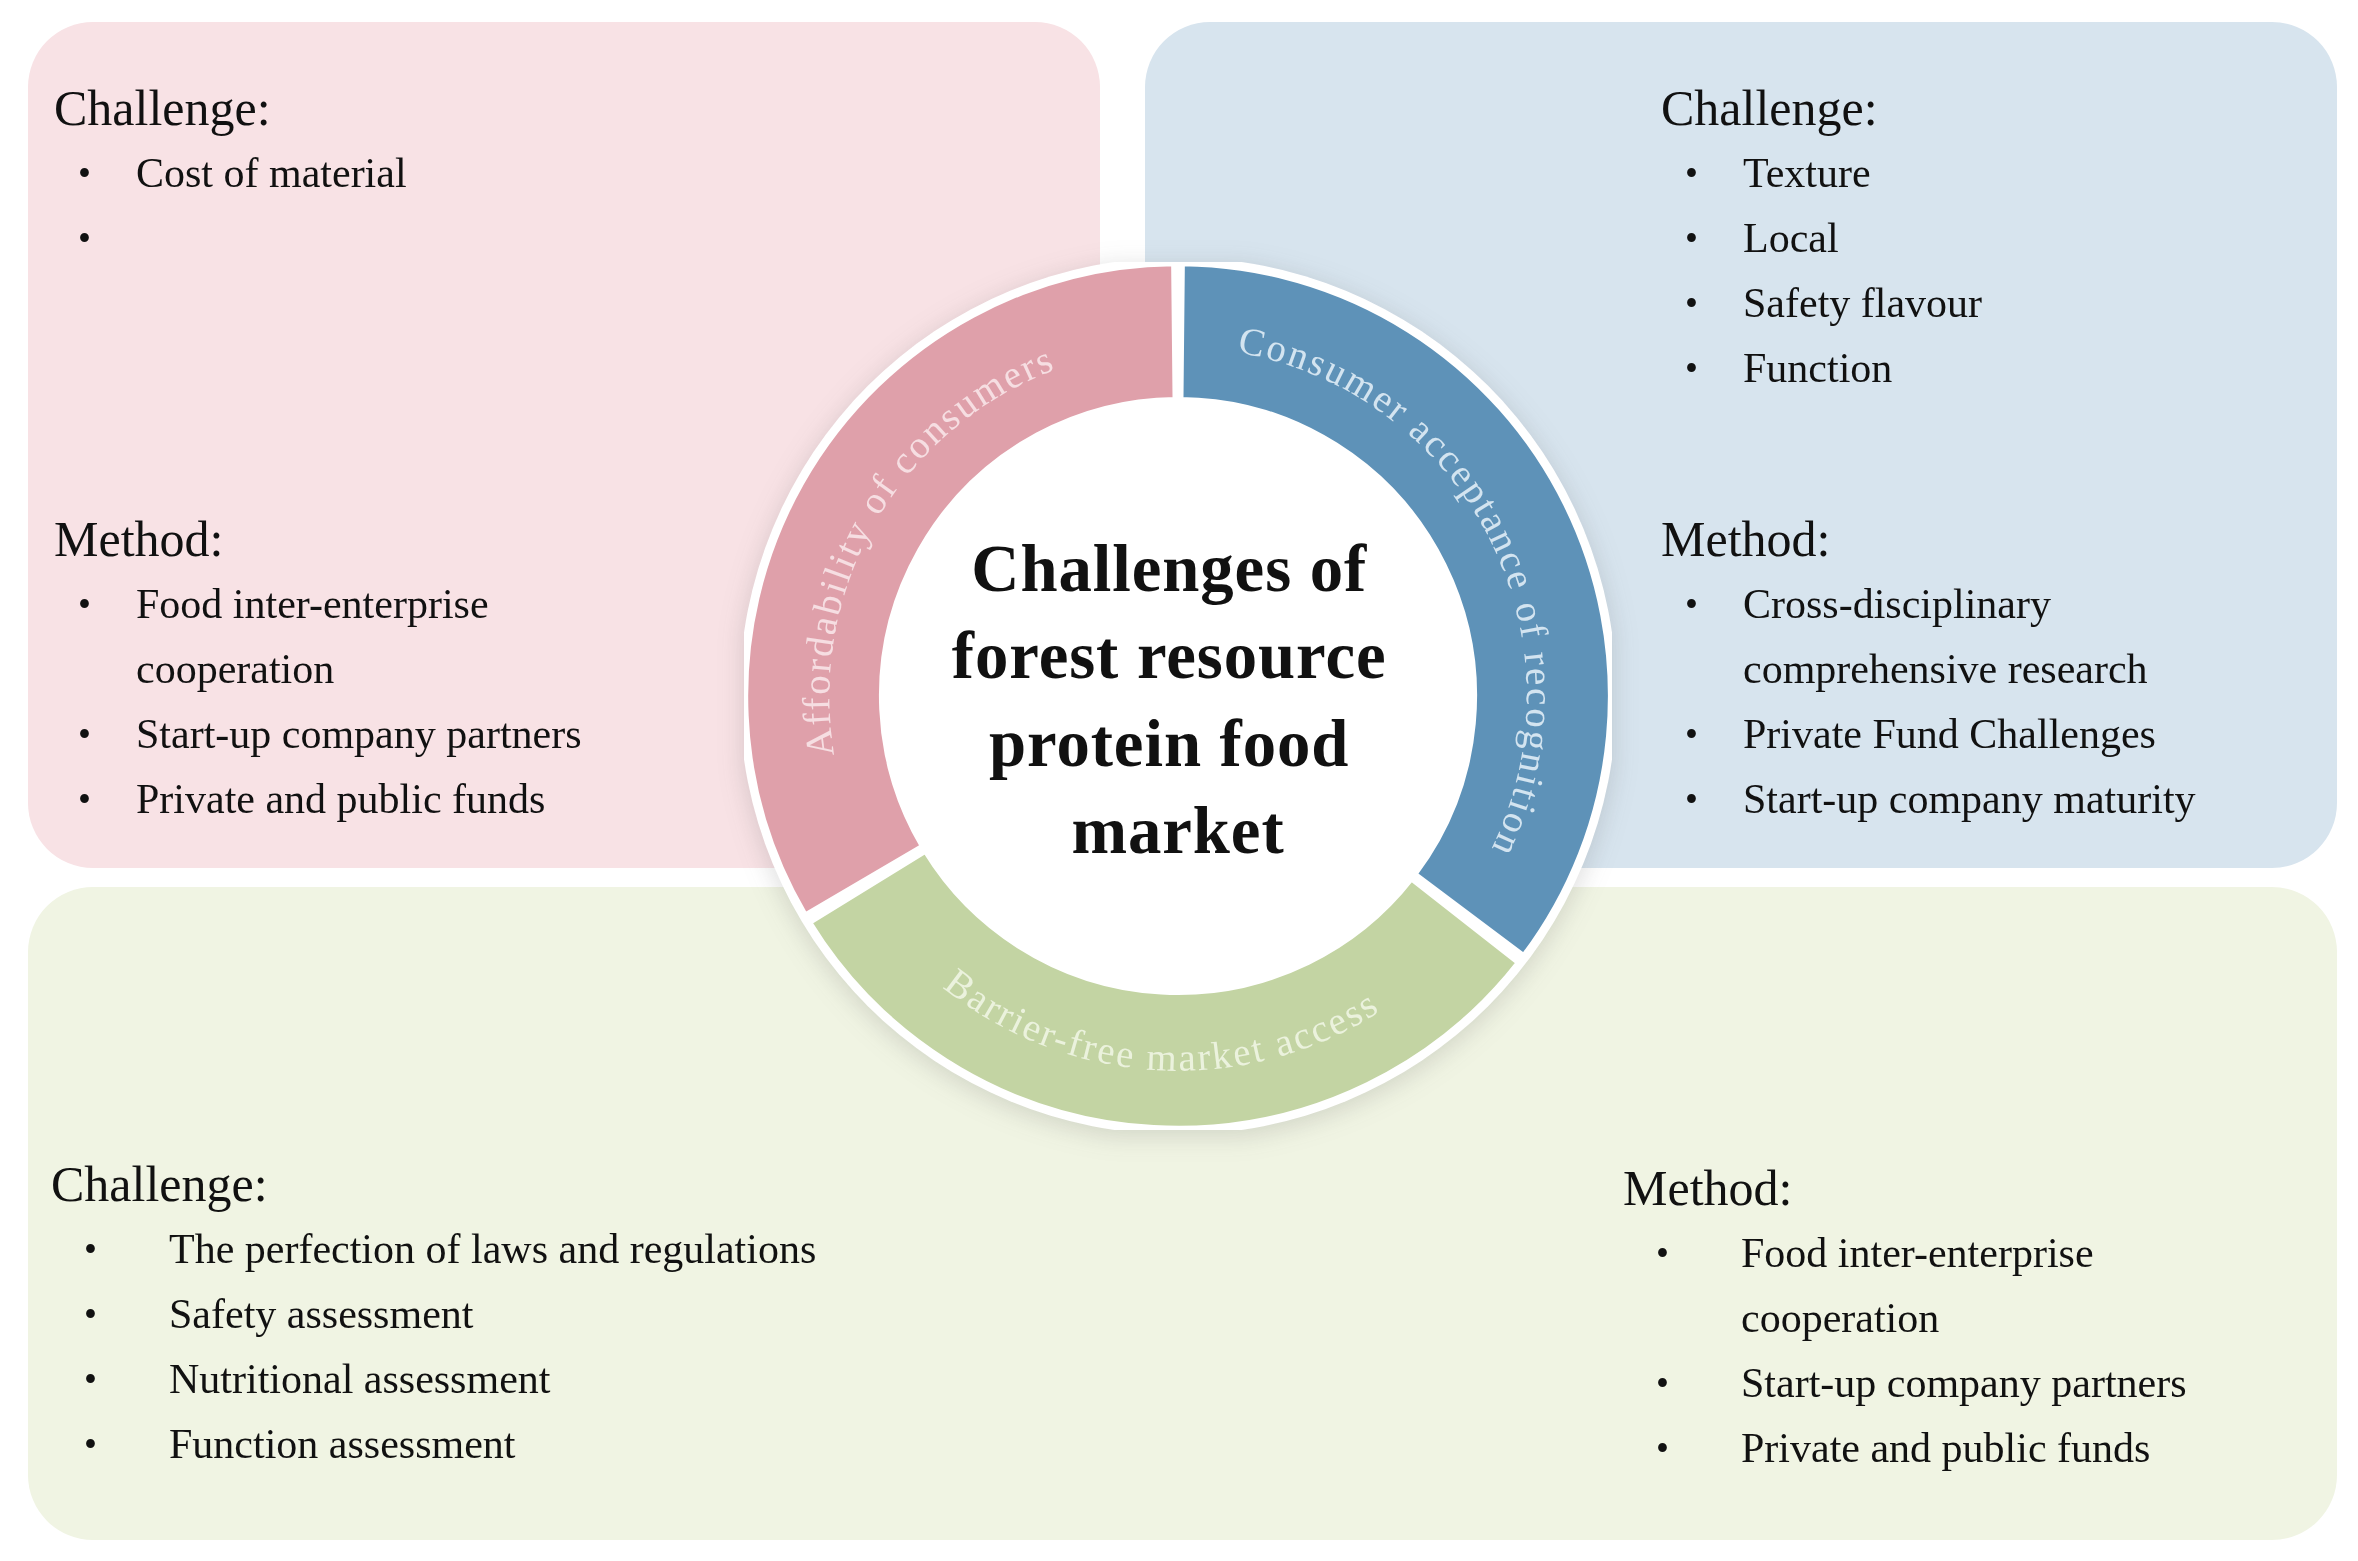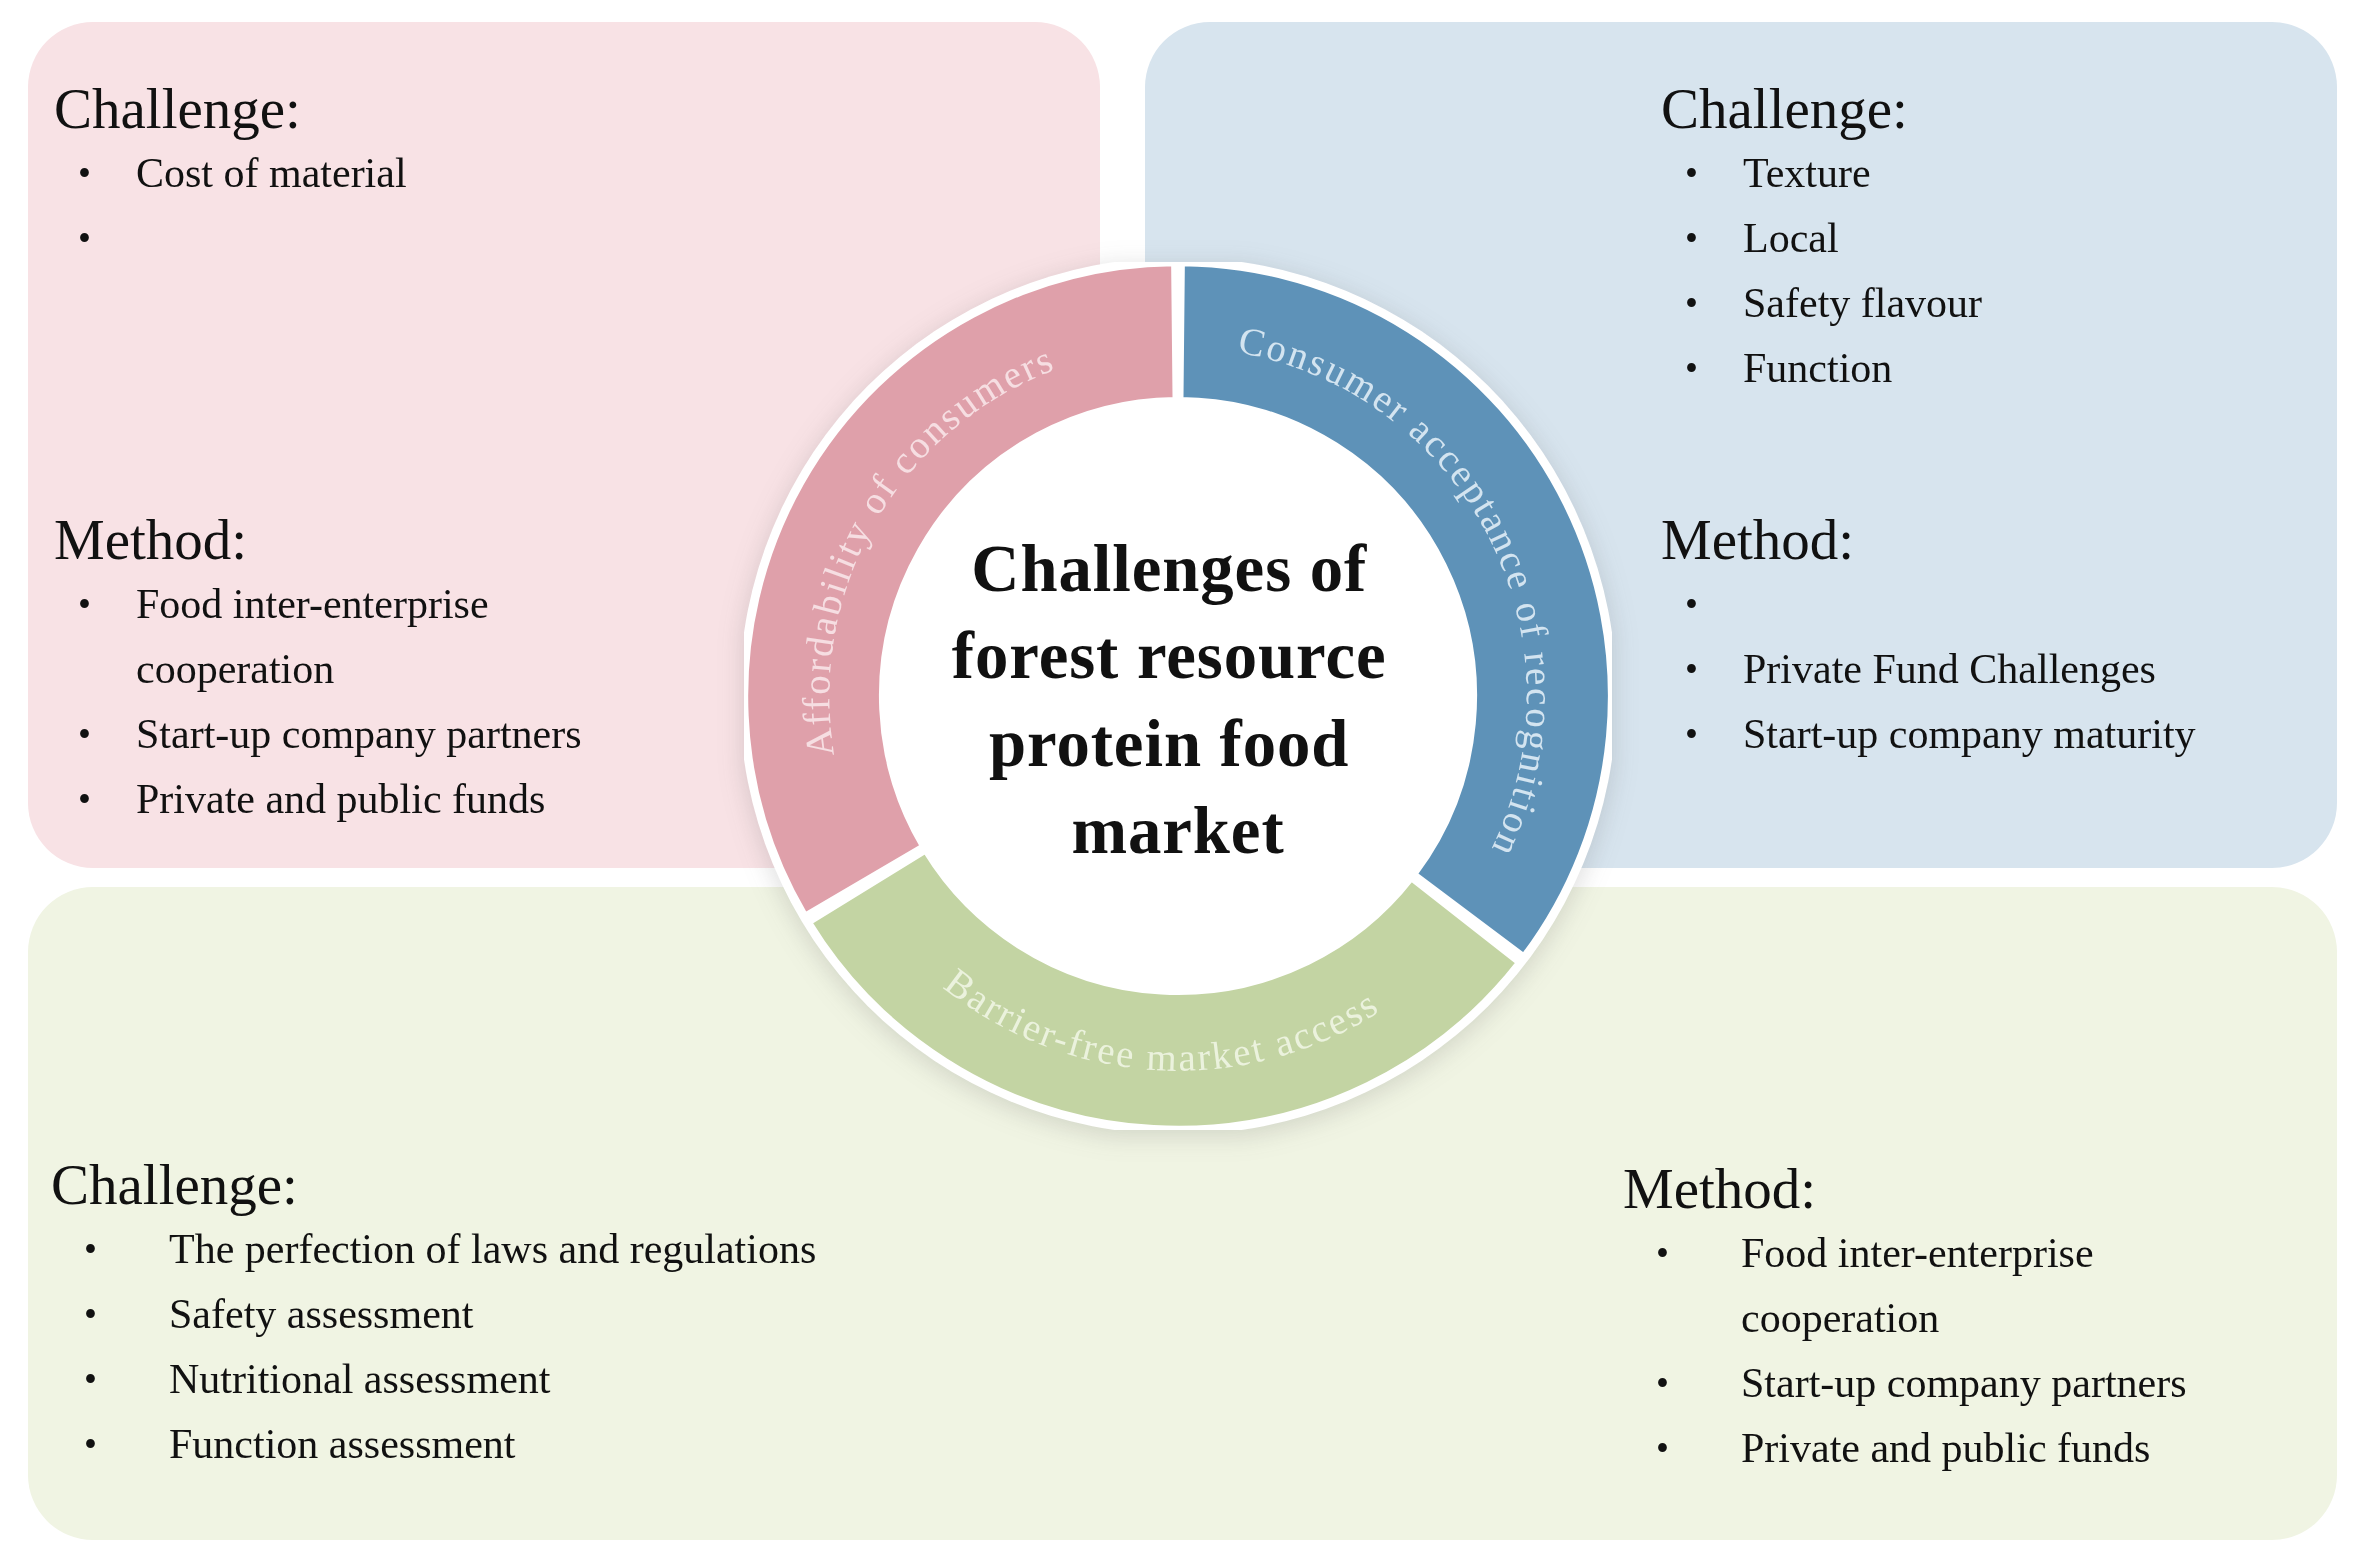--- a/index.html
+++ b/index.html
@@ -8,21 +8,21 @@
     background:#ffffff;
     font-family:"Liberation Serif", serif;
     color:#111111;
   }
   .panel { position:absolute; border-radius:65px; }
   .panel-pink  { left:28px;   top:22px;  width:1072px; height:846px; background:#f8e2e5; }
   .panel-blue  { left:1145px; top:22px;  width:1192px; height:846px; background:#d7e4ee; }
   .panel-green { left:28px;   top:887px; width:2309px; height:653px; background:#f0f4e3; }
 
   .tblock { position:absolute; font-size:42px; line-height:65px; }
-  .hdr { font-size:57px; line-height:65px; }
+  .hdr { font-size:50px; line-height:65px; }
   .row { display:flex; align-items:flex-start; }
   .bullet { flex:0 0 58px; padding-left:24px; font-size:37px; }
   .txt div { white-space:nowrap; }
 
   
   .pink-challenge  { left:26px;  top:54px; }
   .pink-method     { left:26px;  top:485px; }
   .blue-challenge  { left:516px; top:54px; }
   .blue-method     { left:516px; top:485px; }
   .green-challenge { left:23px;  top:265px; }
@@ -113,20 +113,24 @@
             <div>Function</div>
           </div>
         </div>
       </div>
   </div>
   <div class="tblock blue-method">
     <div class="hdr">Method:</div>
     <div>
         <div class="row">
           <span class="bullet">•</span>
+          <div class="txt">
+            <div>Cross-disciplinary</div>
+            <div>comprehensive research</div>
+          </div>
         </div>
         <div class="row">
           <span class="bullet">•</span>
           <div class="txt">
             <div>Private Fund Challenges</div>
           </div>
         </div>
         <div class="row">
           <span class="bullet">•</span>
           <div class="txt">

